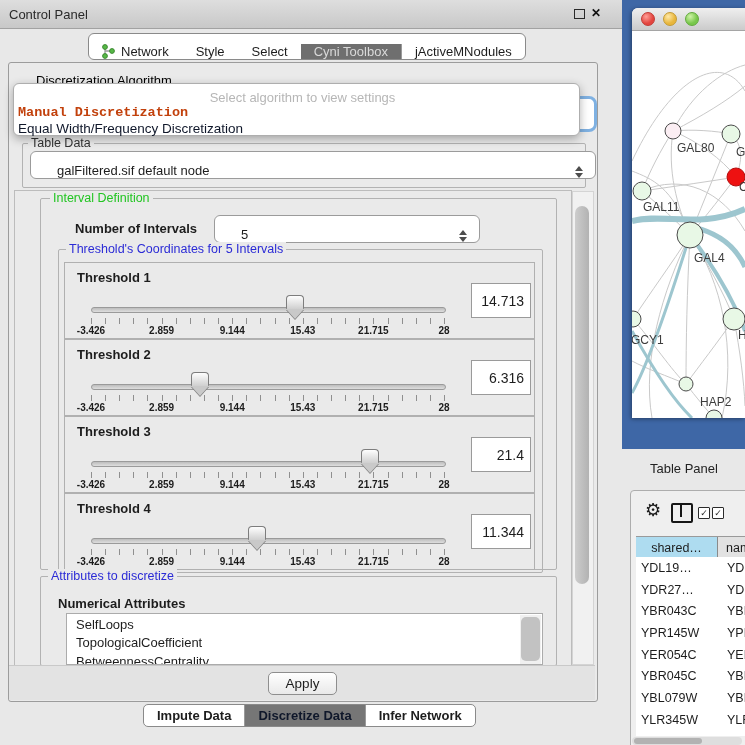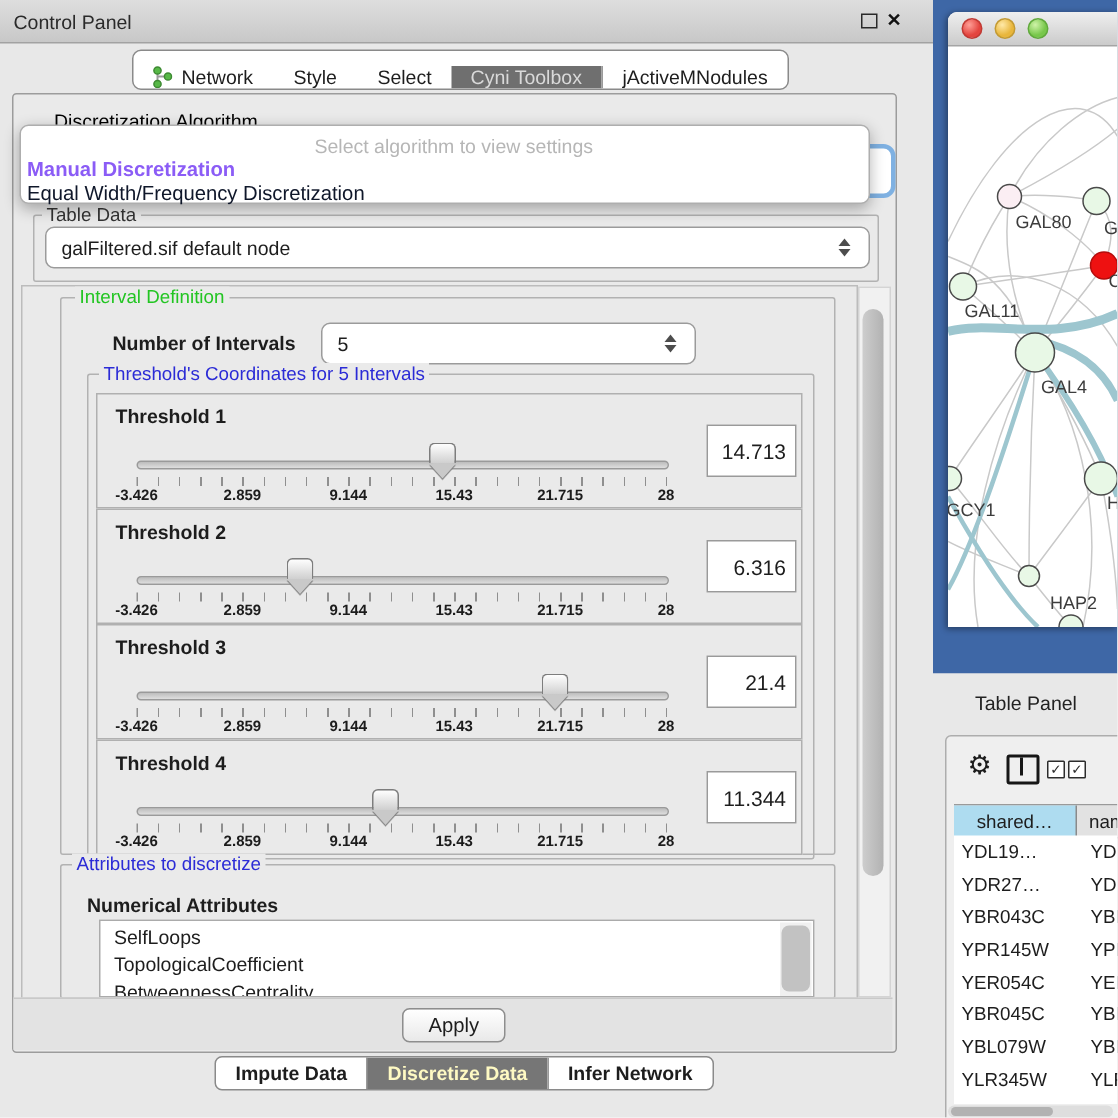--- a/index.html
+++ b/index.html
@@ -25,33 +25,33 @@
   
   .outer-panel{left:8px;top:62px;width:588px;height:638px;background:#eaeaea;
                border:1px solid #9c9c9c;border-radius:3px;}
   .ghost-title{left:36px;top:73px;font-size:13px;color:#000000;z-index:1;}
   .blue-ring{left:30px;top:96px;width:561px;height:30px;border:3px solid #7fb1e2;border-radius:8px;
              background:#fff;z-index:2;}
   
   .popup{left:13px;top:83px;width:565px;height:51px;background:#fff;border:1px solid #aeaeae;
          border-radius:6px;box-shadow:0 3px 10px rgba(0,0,0,.3);z-index:5;}
   .popup-hint{left:12px;right:0;top:6px;text-align:center;font-size:13px;color:#b6b6b6;}
-  .popup-opt1{left:4px;top:21px;font-size:13.5px;font-weight:bold;color:#8b5cf6;}
+  .popup-opt1{left:4px;top:21px;font-size:13.5px;font-weight:bold;color:#c2410c;font-family:Liberation Mono, monospace;}
   .popup-opt2{left:4px;top:37px;font-size:13.5px;color:#0f172a;}
 
   
   .groupbox{border:1px solid #b2b2b2;border-radius:2px;background:transparent;}
   .group-title{font-size:12.5px;background:#eaeaea;padding:0 3px;z-index:3;}
   .gt-green{color:#22c522;}
   .gt-blue{color:#2b2bd6;}
   .gt-gray{color:#333;}
 
   
-  .combo{background:#fff;border:1px solid #9b9b9b;border-radius:6px;display:flex;align-items:center;
-         font-size:13px;}
+  .combo{background:#fff;border:1px solid #9b9b9b;border-radius:6px;display:flex;align-items:flex-end;
+         font-size:13px;padding-left:16px;}
   .combo-text{padding-left:10px;flex:1;overflow:hidden;white-space:nowrap;}
   .spin-arrows{width:14px;margin-right:9px;display:flex;flex-direction:column;align-items:center;gap:2px;}
   .tri-up{width:0;height:0;border-left:4.5px solid transparent;border-right:4.5px solid transparent;
           border-bottom:5px solid #4d4d4d;}
   .tri-dn{width:0;height:0;border-left:4.5px solid transparent;border-right:4.5px solid transparent;
           border-top:5px solid #4d4d4d;}
 
   
   .inner-panel{left:14px;top:190px;width:556px;height:474px;background:#eaeaea;border:1px solid #bcbcbc;}
   .vscroll{left:572px;top:191px;width:20px;height:472px;background:#f1f1f1;border:1px solid #d4d4d4;}
@@ -93,21 +93,21 @@
   
   .apply-strip{left:9px;top:665px;width:586px;height:34px;background:#e3e3e3;border-top:1px solid #c9c9c9;}
   .apply-btn{left:268px;top:672px;width:67px;height:21px;border:1px solid #8e8e8e;border-radius:5px;
              background:linear-gradient(#ffffff,#e9e9e9);font-size:13.5px;display:flex;
              align-items:center;justify-content:center;}
 
   
   .btabs{left:143px;top:704px;height:21px;display:flex;background:#fff;border:1px solid #8a8a8a;
          border-radius:5px;overflow:hidden;font-size:13px;font-weight:bold;}
   .btab{display:flex;align-items:center;padding:0 13px;white-space:nowrap;}
-  .btab.sel{background:#767676;color:#fef9c3;}
+  .btab.sel{background:#767676;color:#0f172a;}
   .btab + .btab{border-left:1px solid #9a9a9a;}
 
   
   .blue-frame{left:622px;top:0;width:123px;height:449px;background:#3e67a6;}
   .net-window{left:632px;top:8px;width:113px;height:410px;background:#fff;border-radius:6px 0 0 0;
               overflow:hidden;box-shadow:-1px 1px 4px rgba(0,0,0,.4);}
   .mac-titlebar{height:22px;background:linear-gradient(#efefef,#cbcbcb);border-bottom:1px solid #a5a5a5;
                 display:flex;align-items:center;padding-left:9px;gap:8px;}
   .light{width:12px;height:12px;border-radius:50%;}
   .light.red{background:radial-gradient(circle at 35% 30%,#ff9f97,#e3453f 60%);border:1px solid #c03a34;}

